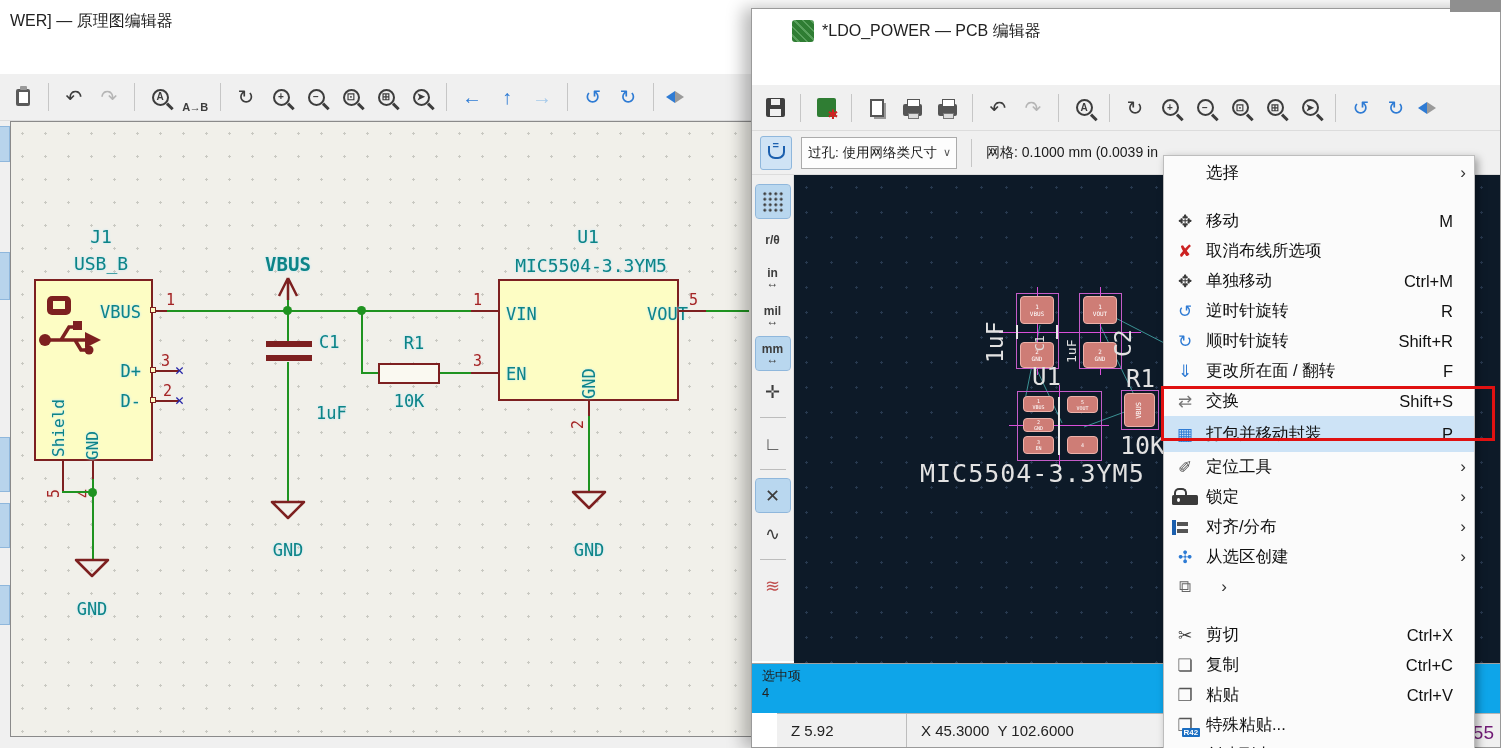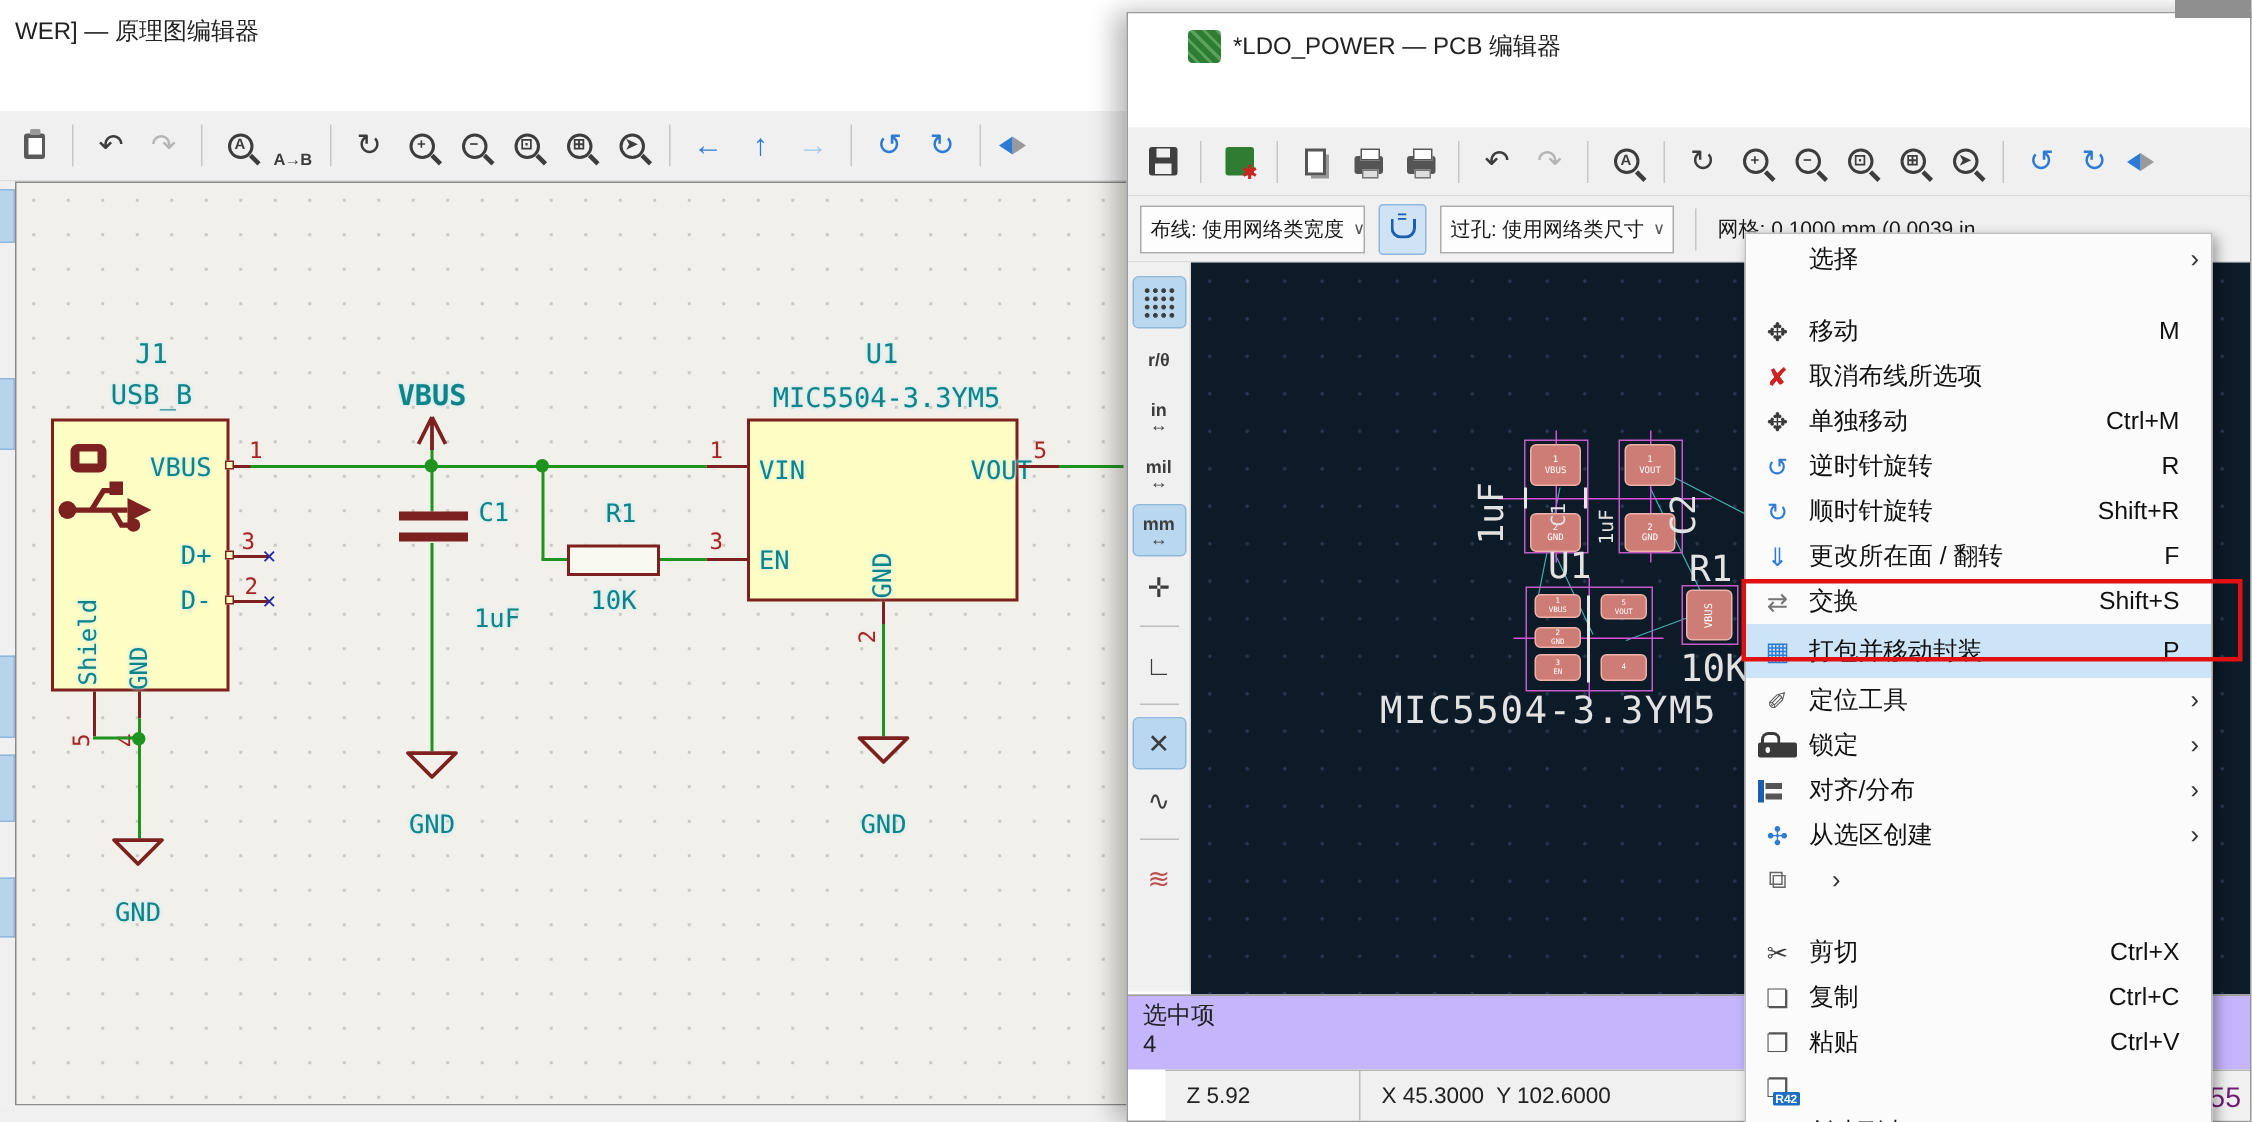--- a/index.html
+++ b/index.html
@@ -107,22 +107,22 @@
   .pcb-canvas { position:absolute; left:42px; top:166px; right:0; height:488px; background:#0d1a28; overflow:hidden;
     background-image:radial-gradient(#27394f 1px, transparent 1.2px); background-size:25px 25px; }
   .pad { position:absolute; background:#ce7d76; border:1px solid #edb2aa; border-radius:4px;
     color:#fff; font-family:"DejaVu Sans Mono",monospace; font-size:6px; line-height:7px;
     display:flex; align-items:center; justify-content:center; text-align:center; white-space:pre-line; }
   .fpbox { position:absolute; border:1px solid #c45cc8; }
   .silk { position:absolute; background:#e8e8e8; }
   .pcbtxt { position:absolute; color:#e2e2e2; font-family:"DejaVu Sans Mono",monospace; white-space:nowrap; }
   .xhair { position:absolute; background:#d94fd9; }
 
-  .msg-panel { position:absolute; left:0; right:0; top:654px; height:50px; background:#c4b5fd;
-    border-top:1px solid #a0a0a0; font-size:16px; color:#222; padding:3px 0 0 10px; }
+  .msg-panel { position:absolute; left:0; right:0; top:654px; height:50px; background:#0ea5e9;
+    border-top:1px solid #a0a0a0; font-size:13px; color:#222; padding:3px 0 0 10px; }
   .status-bar { position:absolute; left:0; right:0; top:704px; bottom:0; background:#f0f0f0;
     border-top:1px solid #b5b5b5; display:flex; align-items:center; font-size:15px; color:#222;margin-left:25px; }
   .sb-cell { padding:0 14px; height:100%; display:flex; align-items:center; border-right:1px solid #bdbdbd; }
   .sb-frag { position:absolute; right:6px; top:8px; font-size:19px; color:#701a75; }
 
   
   #context-menu { position:absolute; left:1163px; top:155px; width:312px; height:600px; background:#fbfbfb;
     border:1px solid #bdbdbd; box-shadow:3px 3px 8px rgba(0,0,0,.35); padding-top:2px; z-index:30; }
   .mi { position:relative; height:30px; display:flex; align-items:center; padding:0 8px 0 8px; font-size:16.5px; color:#111; }
   .mi.highlighted { height:36px; background:#cde3f6; }
@@ -406,24 +406,20 @@
         <span class="tb-glyph" style="color: rgb(46, 123, 212);">↺</span>
       </div>
       <div class="tb-item">
         <span class="tb-glyph" style="color: rgb(46, 123, 212);">↻</span>
       </div>
       <div class="tb-item">
         <span class="tb-glyph ic-flip" style="visibility: visible;"></span>
       </div>
     </div>
   <div class="toolbar tb2">
-    <div class="dd" style="width:150px">
-      <span>布线: 使用网络类宽度</span>
-      <span class="chev">∨</span>
-    </div>
     <div class="tw-btn">
       <span class="ic-trackw"></span>
     </div>
     <div class="dd" style="width:156px">
       <span>过孔: 使用网络类尺寸</span>
       <span class="chev">∨</span>
     </div>
     <span class="tb-sep"></span>
     <span class="grid-label">网格: 0.1000 mm (0.0039 in</span>
   </div>
@@ -642,20 +638,21 @@
       <span class="mi-shortcut">Ctrl+C</span>
       <span class="mi-sub"></span>
     </div><div class="mi">
       <span class="mi-icon" style="color: rgb(85, 85, 85);">❐</span>
       <span class="mi-label">粘贴</span>
 
       <span class="mi-shortcut">Ctrl+V</span>
       <span class="mi-sub"></span>
     </div><div class="mi">
       <span class="mi-icon" style="color: rgb(85, 85, 85);">❐</span>
+      <span class="mi-label">特殊粘贴...</span>
       <span class="mi-badge">R42</span>
       <span class="mi-shortcut"></span>
       <span class="mi-sub"></span>
     </div><div class="mi">
       <span class="mi-icon" style="color: rgb(85, 85, 85);">⊞</span>
       <span class="mi-label">创建副本</span>
 
       <span class="mi-shortcut">Ctrl+D</span>
       <span class="mi-sub"></span>
     </div></div>

